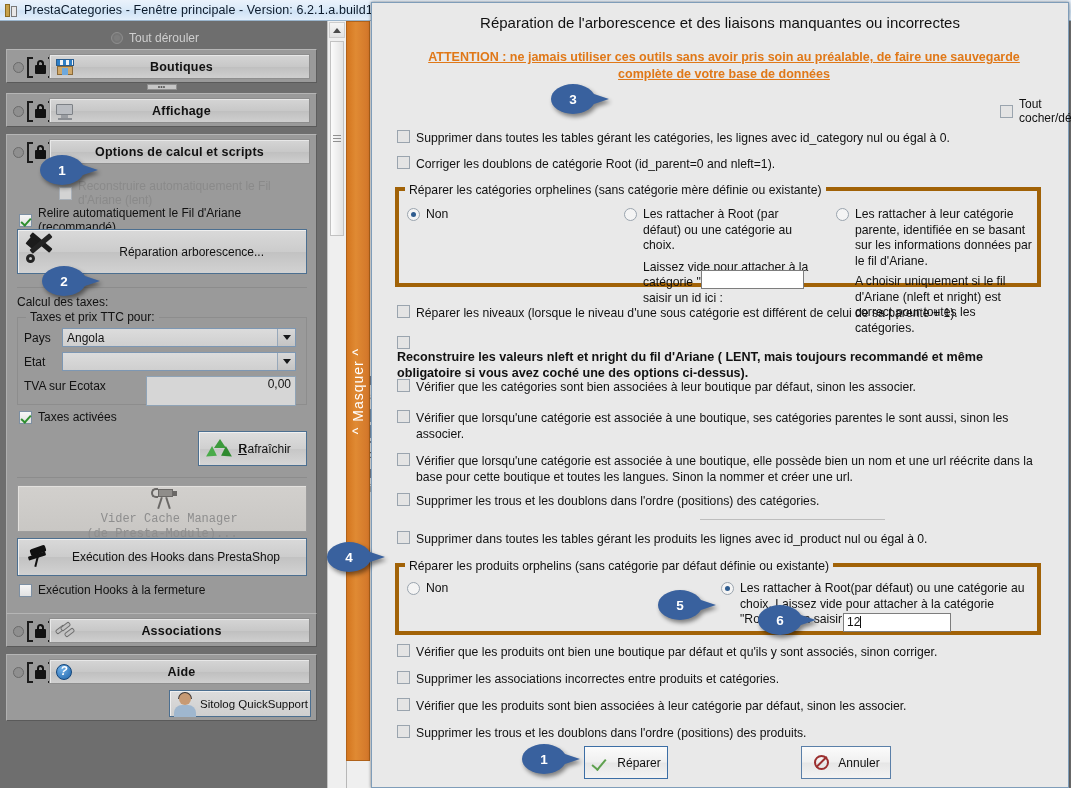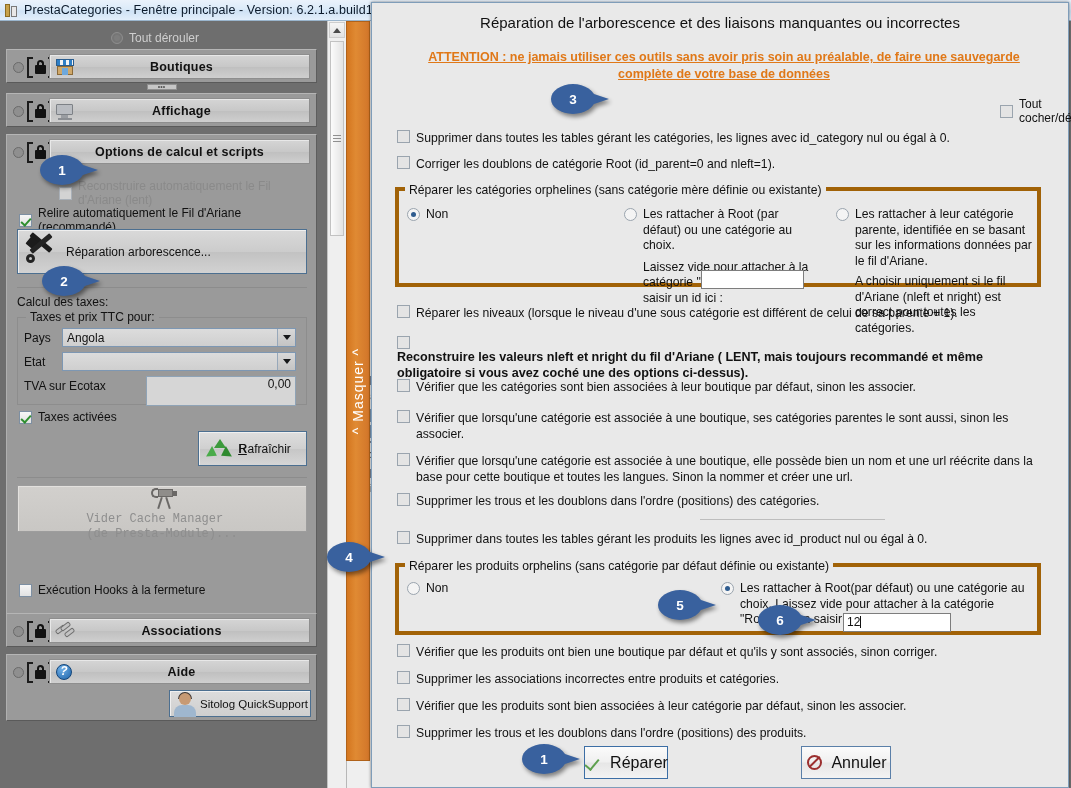--- a/index.html
+++ b/index.html
@@ -157,21 +157,21 @@
     border: 1px solid #4c6f90;
     box-shadow: inset 1px 1px 0 #efefef;
     box-sizing: border-box; display: flex; align-items: center;
     font-size: 12px; color: #111;
   }
   .big-button.disabled {
     border: 1px solid #9d9d9d; color: #8e8e8e;
     background: linear-gradient(to bottom,#d2d0cd,#c9c7c4);
     box-shadow: inset 1px 1px 0 #e3e1de;
   }
-  .big-button .bb-text { flex: 1; text-align: left; }
+  .big-button .bb-text { flex: 1; text-align: right; }
 
   .sep-line { position: absolute; height: 1px; background: #8c8c8c; }
 
   .sect-label { position: absolute; font-size: 12px; color: #111; }
 
   .groupbox {
     position: absolute; border: 1px solid #8d8d8d; box-sizing: border-box;
   }
   .groupbox > .gb-title {
     position: absolute; top: -8px; left: 8px; padding: 0 4px;
@@ -335,21 +335,21 @@
     position:absolute; border:1px solid #7d7d7d; background:#fff; box-sizing:border-box;
     font-size:12px; color:#111; padding-left:3px; line-height:17px;
   }
   .caret { display:inline-block; width:1px; height:12px; background:#111; vertical-align:-2px; }
 
   .hr-mini { position:absolute; height:1px; background:#bdbdbd; }
 
   .dlg-btn {
     position: absolute; display:flex; align-items:center; justify-content:center;
     background: linear-gradient(to bottom,#fbfbfb 0%,#f0f0f0 48%,#e6e6e6 52%,#f3f3f3 100%);
-    border: 1px solid #3c6ea5; box-sizing: border-box; font-size: 16px; color:#111;
+    border: 1px solid #3c6ea5; box-sizing: border-box; font-size: 12px; color:#111;
   }
   .dlg-btn.plain { border: 1px solid #5a7fa8; }
   .dlg-btn .bicon { width: 20px; height: 18px; position: relative; margin-right: 6px; flex:0 0 auto;}
   .bicon.ok::after {
     content:""; position:absolute; left:4px; top:2px; width:6px; height:12px;
     border: solid #5ea04e; border-width: 0 2px 2px 0; transform: rotate(40deg);
   }
   .bicon.cancel .ring { position:absolute; left:2px; top:1px; width:15px; height:15px;
     border: 2px solid #9b2f2f; border-radius: 50%; box-sizing: border-box;}
   .bicon.cancel .bar { position:absolute; left:2px; top:7px; width:15px; height:2px;
@@ -528,20 +528,29 @@
             <i class="leg1"></i>
             <i class="leg2"></i>
         </span>
         <span class="bb-text" style="line-height:15px;">
           <span>Vider Cache Manager</span><br>
           <span>(de Presta-Module)...</span>
         </span>
         <span style="width:30px"></span>
       </div>
 
+      <div class="big-button" style="left:10px;top:403px;width:290px;height:38px;">
+        <span class="pin">
+            <i class="head"></i>
+            <i class="cross"></i>
+            <i class="needle"></i>
+          </span>
+        <span class="bb-text">Exécution des Hooks dans PrestaShop</span>
+        <span style="width:26px"></span>
+      </div>
 
       <div class="chk-row" style="left:12px;top:448px;">
         <span class="cbox"></span>
         <span>Exécution Hooks à la fermeture</span>
       </div>
     </div>
 
     <div class="group-band" style="top:592px;height:34px;">
       <div class="band-row">
         <div class="lock-wrap">

